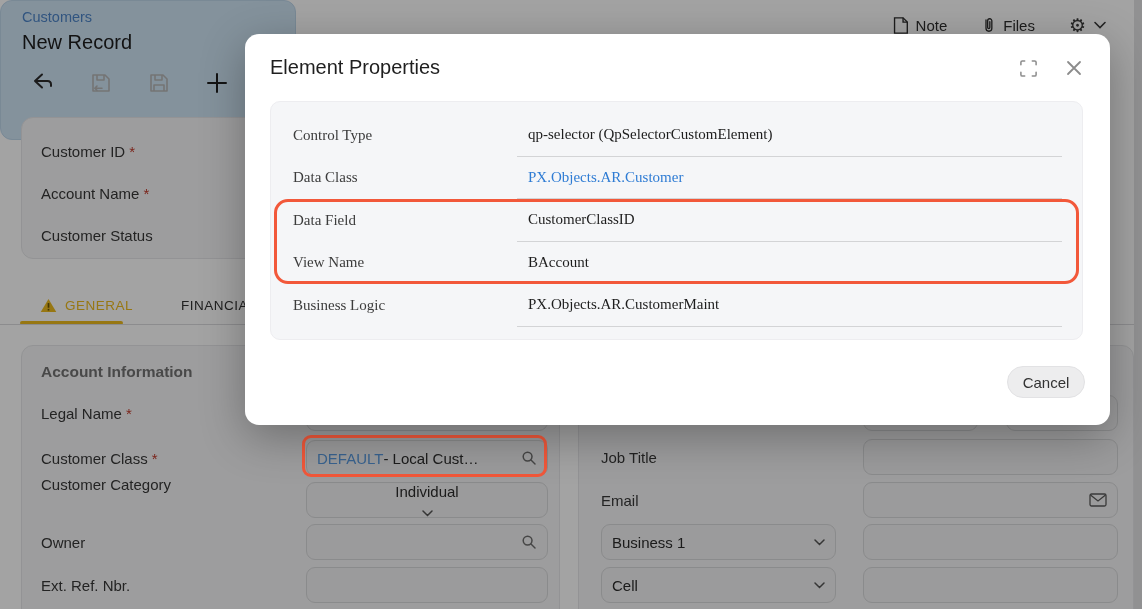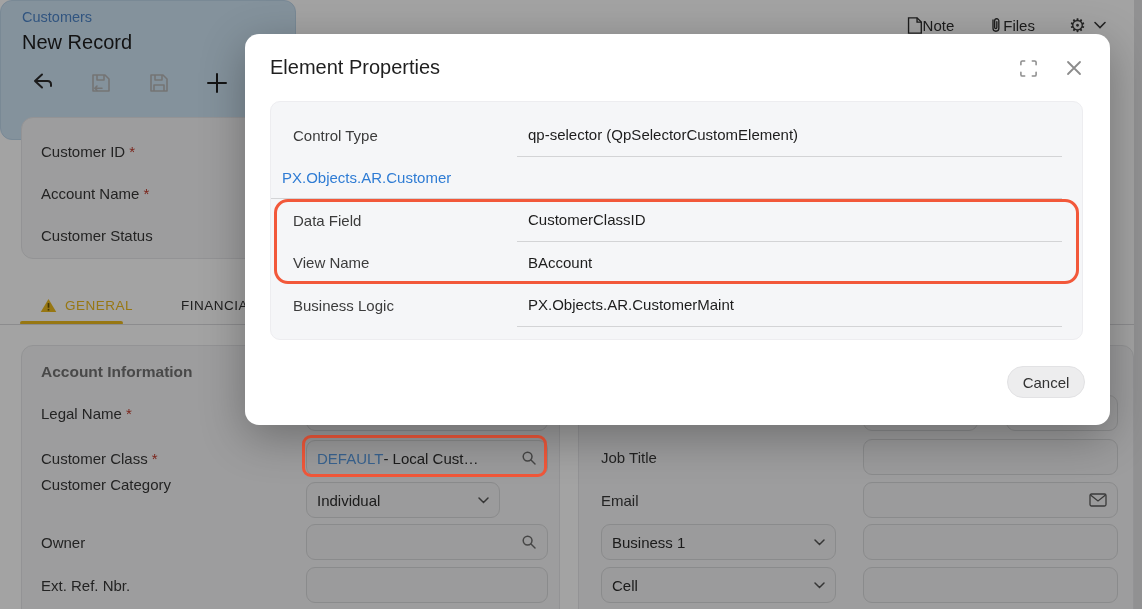--- a/index.html
+++ b/index.html
@@ -11,21 +11,21 @@
   }
   *{box-sizing:border-box;margin:0;padding:0;}
   html,body{width:1142px;height:609px;}
   body{font-family:"Liberation Sans","DejaVu Sans",sans-serif;background:#fff;}
   #app{position:relative;width:1142px;height:609px;overflow:hidden;background:#fff;}
 
   
   .breadcrumb{position:absolute;left:22px;top:9px;font-size:14.5px;color:var(--breadcrumb-blue);cursor:pointer;}
   .page-title{position:absolute;left:22px;top:31px;font-size:20px;color:#1d1d1d;}
   .header-actions{position:absolute;top:15px;right:36px;display:flex;align-items:center;gap:34px;color:#2e2e2e;font-size:15px;}
-  .action{display:flex;align-items:center;cursor:pointer;}
+  .action{display:flex;align-items:center;gap:7px;cursor:pointer;}
   .gear-wrap{display:flex;align-items:center;gap:8px;cursor:pointer;}
   .gear-glyph{font-size:19px;line-height:1;color:#3a3a3a;}
   .toolbar{position:absolute;left:30px;top:70px;display:flex;align-items:center;gap:32px;}
   .tool-btn{width:26px;height:26px;display:flex;align-items:center;justify-content:center;cursor:pointer;}
 
   .card{position:absolute;background:#f6f6f7;border:1px solid #e6e7e9;border-radius:12px;}
   #summary-card{left:21px;top:117px;width:800px;height:142px;padding:12px 0 0 19px;}
   .sum-row{height:42px;display:flex;align-items:center;font-size:15px;color:#383838;}
   .req{color:#c0392b;margin-left:4px;}
   #blue-card{left:838px;top:113px;width:296px;height:140px;background:var(--panel-blue);border:1px solid #bdd6ea;border-radius:12px;}
@@ -55,21 +55,21 @@
   
   #scrollbar{position:absolute;right:0;top:0;width:8px;height:609px;background:#e3e3e4;}
 
   
   #modal{position:absolute;left:245px;top:34px;width:865px;height:391px;background:#fff;border-radius:14px;box-shadow:0 12px 45px rgba(0,0,0,.3);z-index:30;}
   .modal-title{position:absolute;left:25px;top:22px;font-size:20px;color:#1f1f1f;}
   .modal-icon{position:absolute;top:24px;width:20px;height:20px;display:flex;align-items:center;justify-content:center;cursor:pointer;color:#8c8c8c;}
   #expand-btn{right:72px;}
   #close-btn{right:26px;}
   .modal-panel{position:absolute;left:25px;top:67px;width:813px;height:239px;background:#f5f6f8;border:1px solid #ededf0;border-radius:10px;padding-top:12px;}
-  .prop-row{display:flex;height:42.5px;}
+  .prop-row{display:flex;height:42.5px;font-family:Liberation Serif, serif;}
   .prop-label{width:246px;padding-left:22px;display:flex;align-items:center;font-size:15px;color:#3c3c3c;}
   .prop-value{flex:1;margin-right:20px;padding-left:11px;display:flex;align-items:center;font-size:15px;color:#1d1d1d;border-bottom:1px solid #d3d4d6;}
   .prop-value.link{color:var(--link-blue);cursor:pointer;}
   #prop-highlight{position:absolute;left:3px;top:97px;width:805px;height:85px;border:3px solid var(--accent-orange);border-radius:14px;pointer-events:none;}
   #cancel-btn{position:absolute;right:25px;bottom:27px;width:78px;height:32px;background:#ededee;border:1px solid #e2e2e4;border-radius:16px;font-size:15px;color:#333;display:flex;align-items:center;justify-content:center;cursor:pointer;font-family:Liberation Sans, sans-serif;}
   svg{display:block;}
 </style>
 </head>
 <body>
 
@@ -187,21 +187,21 @@
         <svg width="16" height="16" viewBox="0 0 16 16" fill="none" stroke="#6e6e6e" stroke-width="1.5" stroke-linecap="round">
             <circle cx="6.6" cy="6.6" r="4.4"></circle>
             <path d="M10 10 L14 14"></path>
           </svg>
       </span>
     </div>
 
     <div class="f-label" style="top:120px;">
       <span>Customer Category</span>
     </div>
-    <div class="f-input" style="left:284px;top:136px;width:194px;">
+    <div class="f-input" style="left:284px;top:136px;width:242px;flex-direction:column;">
       <span class="grow">Individual</span>
       <span class="dd-chevron">
         <svg width="11" height="7" viewBox="0 0 11 7" fill="none" stroke="#555" stroke-width="1.5" stroke-linecap="round">
             <path d="M1 1 L5.5 5.5 L10 1"></path>
           </svg>
       </span>
     </div>
 
     <div class="f-label" style="top:178px;">
       <span>Owner</span>
@@ -287,20 +287,21 @@
         <path d="M2 2 L14 14 M14 2 L2 14"></path>
       </svg>
     </div>
 
     <div class="modal-panel">
       <div class="prop-row">
         <div class="prop-label">Control Type</div>
         <div class="prop-value">qp-selector (QpSelectorCustomElement)</div>
       </div>
       <div class="prop-row">
+        <div class="prop-label">Data Class</div>
         <div class="prop-value link">PX.Objects.AR.Customer</div>
       </div>
       <div class="prop-row">
         <div class="prop-label">Data Field</div>
         <div class="prop-value">CustomerClassID</div>
       </div>
       <div class="prop-row">
         <div class="prop-label">View Name</div>
         <div class="prop-value">BAccount</div>
       </div>

